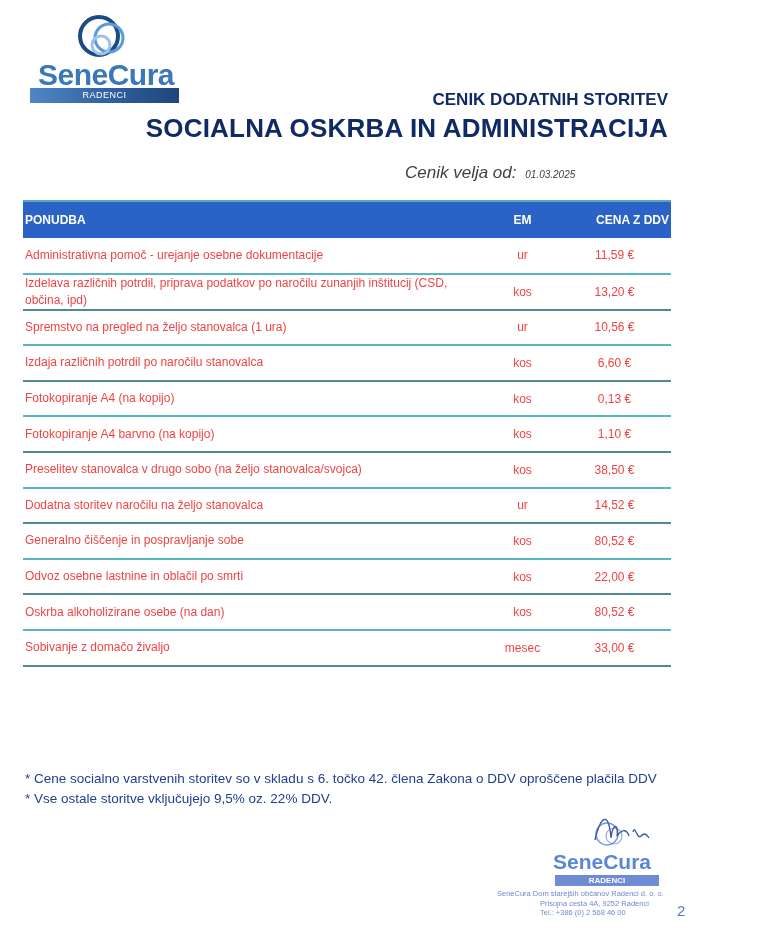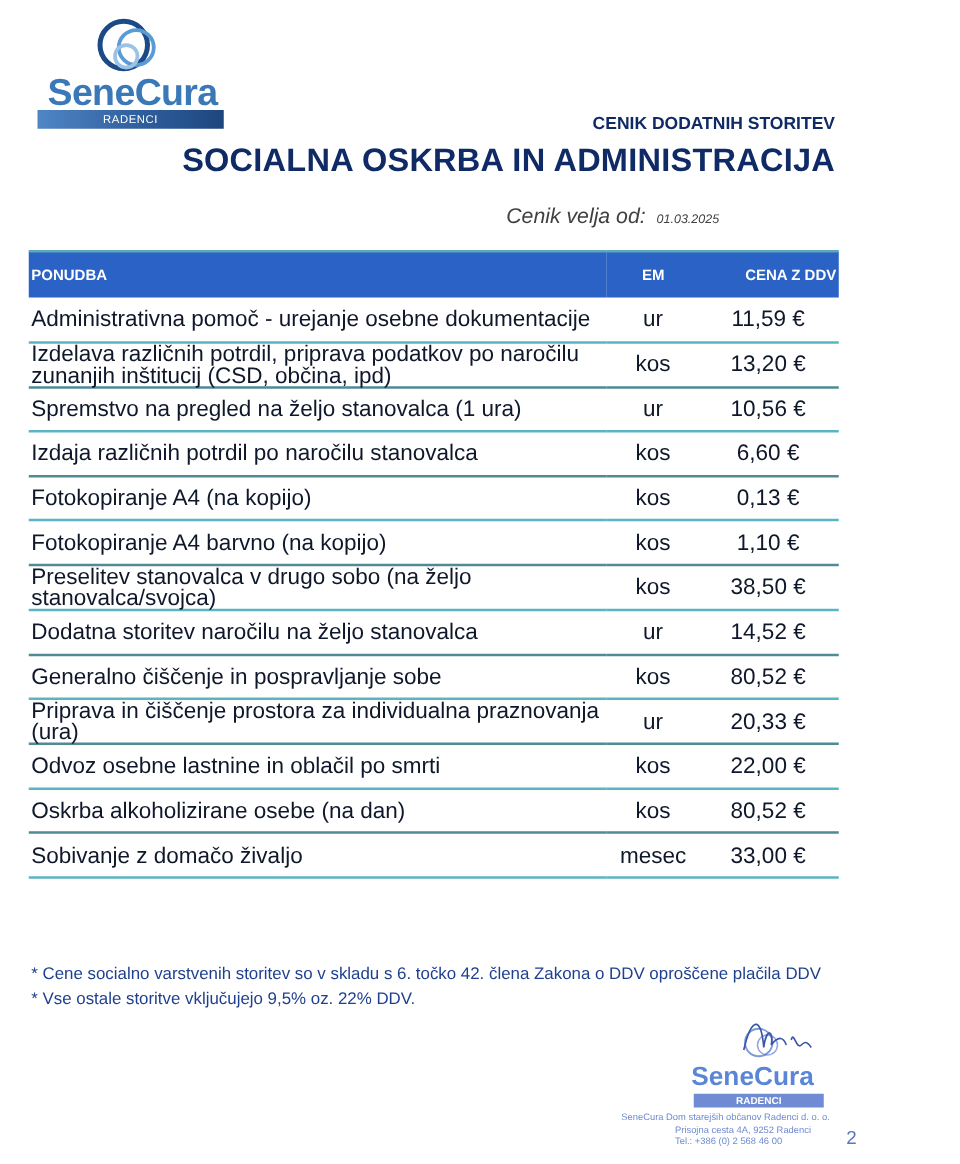--- a/index.html
+++ b/index.html
@@ -5,33 +5,33 @@
   html, body { margin: 0; padding: 0; background: #ffffff; }
   body { width: 768px; height: 931px; position: relative; overflow: hidden; font-family: "Liberation Sans", "DejaVu Sans", sans-serif; color: #404040; }
 
   
   .logo { position: absolute; left: 30px; top: 14px; width: 150px; height: 90px; }
   .logo svg { position: absolute; left: 45px; top: 0; }
   .logo .brand { position: absolute; left: 8px; top: 44px; font-size: 30px; font-weight: bold; color: #3a78b8; letter-spacing: -0.5px; }
   .logo .bar { position: absolute; left: 0; top: 74px; width: 149px; height: 15px; background: linear-gradient(90deg, #4f86c6 0%, #2f5f9c 55%, #1e467e 100%); color: #ffffff; font-size: 9px; text-align: center; line-height: 15px; letter-spacing: 0.5px; }
 
   
-  .subtitle { position: absolute; right: 100px; top: 90px; font-size: 14px; font-weight: bold; color: #0f2a64; }
+  .subtitle { position: absolute; right: 100px; top: 90px; font-size: 17px; font-weight: bold; color: #0f2a64; }
   .title { position: absolute; right: 100px; top: 113px; font-size: 26px; font-weight: bold; color: #0f2a64; letter-spacing: 0.2px; }
   .validity { position: absolute; left: 405px; top: 163px; font-size: 17px; color: #404040; font-style: italic; }
   .validity .date { font-size: 10px; margin-left: 4px; }
 
   
   .price-table { position: absolute; left: 23px; top: 200px; width: 648px; border-collapse: collapse; }
   .price-table thead tr { background: #2b62c6; border-top: 2px solid #5aa8b8; }
   .price-table th { color: #ffffff; font-size: 12px; font-weight: bold; height: 36px; padding: 0; }
   .price-table th.c1 { text-align: left; padding-left: 2px; }
   .price-table th.c2 { text-align: center; }
   .price-table th.c3 { text-align: right; padding-right: 2px; }
-  .price-table td { font-size: 18px; color: #0f172a; padding: 0; vertical-align: middle; }
+  .price-table td { font-size: 12px; color: #ef4444; padding: 0; vertical-align: middle; }
   .price-table tbody tr { height: 35.6px; border-bottom: 2px solid #5ab5c2; }
   .price-table tbody tr:nth-child(even) { border-bottom-color: #4f8a95; }
   .price-table td.c1 { padding-left: 2px; line-height: 17px; width: 460px; }
   .price-table td.c2 { text-align: center; width: 75px; }
   .price-table td.c3 { text-align: center; padding-right: 2px; }
 
   
   .notes { position: absolute; left: 25px; top: 770px; width: 640px; font-size: 13.5px; color: #1f3f8f; line-height: 18px; }
   .notes p { margin: 0; }
   .notes p + p { margin-top: 2px; }
@@ -115,25 +115,20 @@
       <td class="c1">Dodatna storitev naročilu na željo stanovalca</td>
       <td class="c2">ur</td>
       <td class="c3">14,52 €</td>
     </tr>
     <tr>
       <td class="c1">Generalno čiščenje in pospravljanje sobe</td>
       <td class="c2">kos</td>
       <td class="c3">80,52 €</td>
     </tr>
     <tr>
-      <td class="c1">Priprava in čiščenje prostora za individualna praznovanja (ura)</td>
-      <td class="c2">ur</td>
-      <td class="c3">20,33 €</td>
-    </tr>
-    <tr>
       <td class="c1">Odvoz osebne lastnine in oblačil po smrti</td>
       <td class="c2">kos</td>
       <td class="c3">22,00 €</td>
     </tr>
     <tr>
       <td class="c1">Oskrba alkoholizirane osebe (na dan)</td>
       <td class="c2">kos</td>
       <td class="c3">80,52 €</td>
     </tr>
     <tr>

